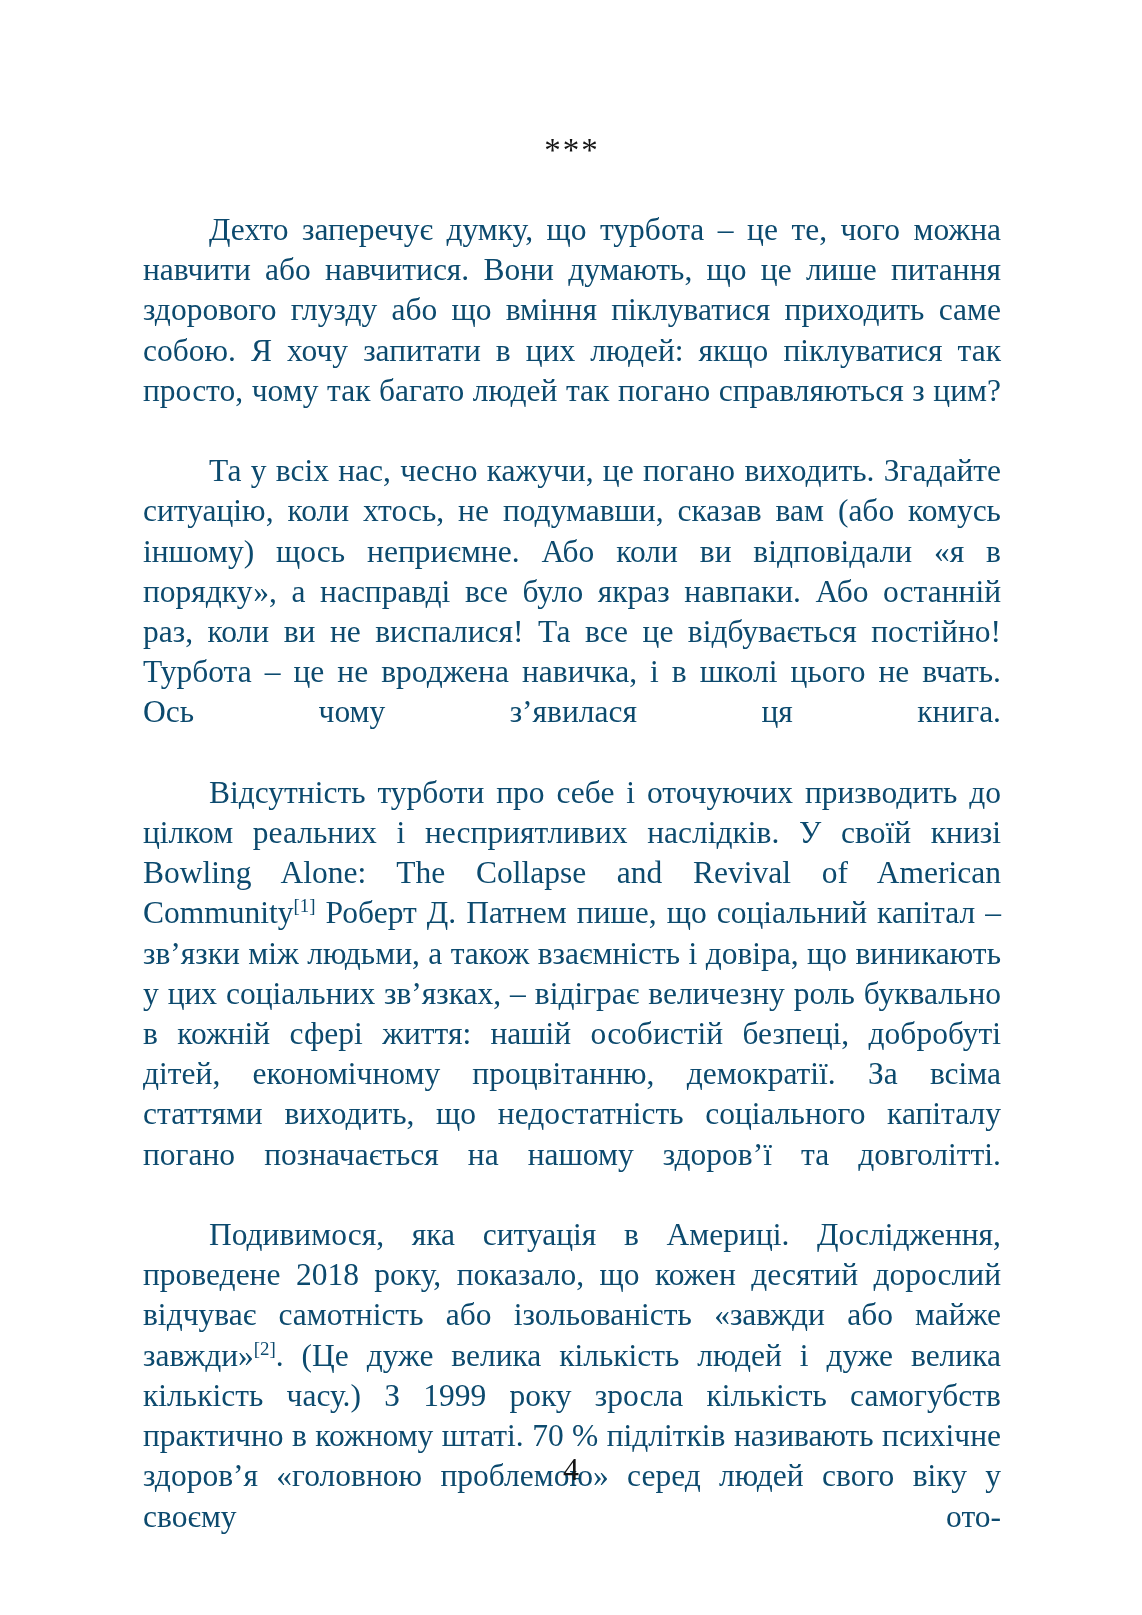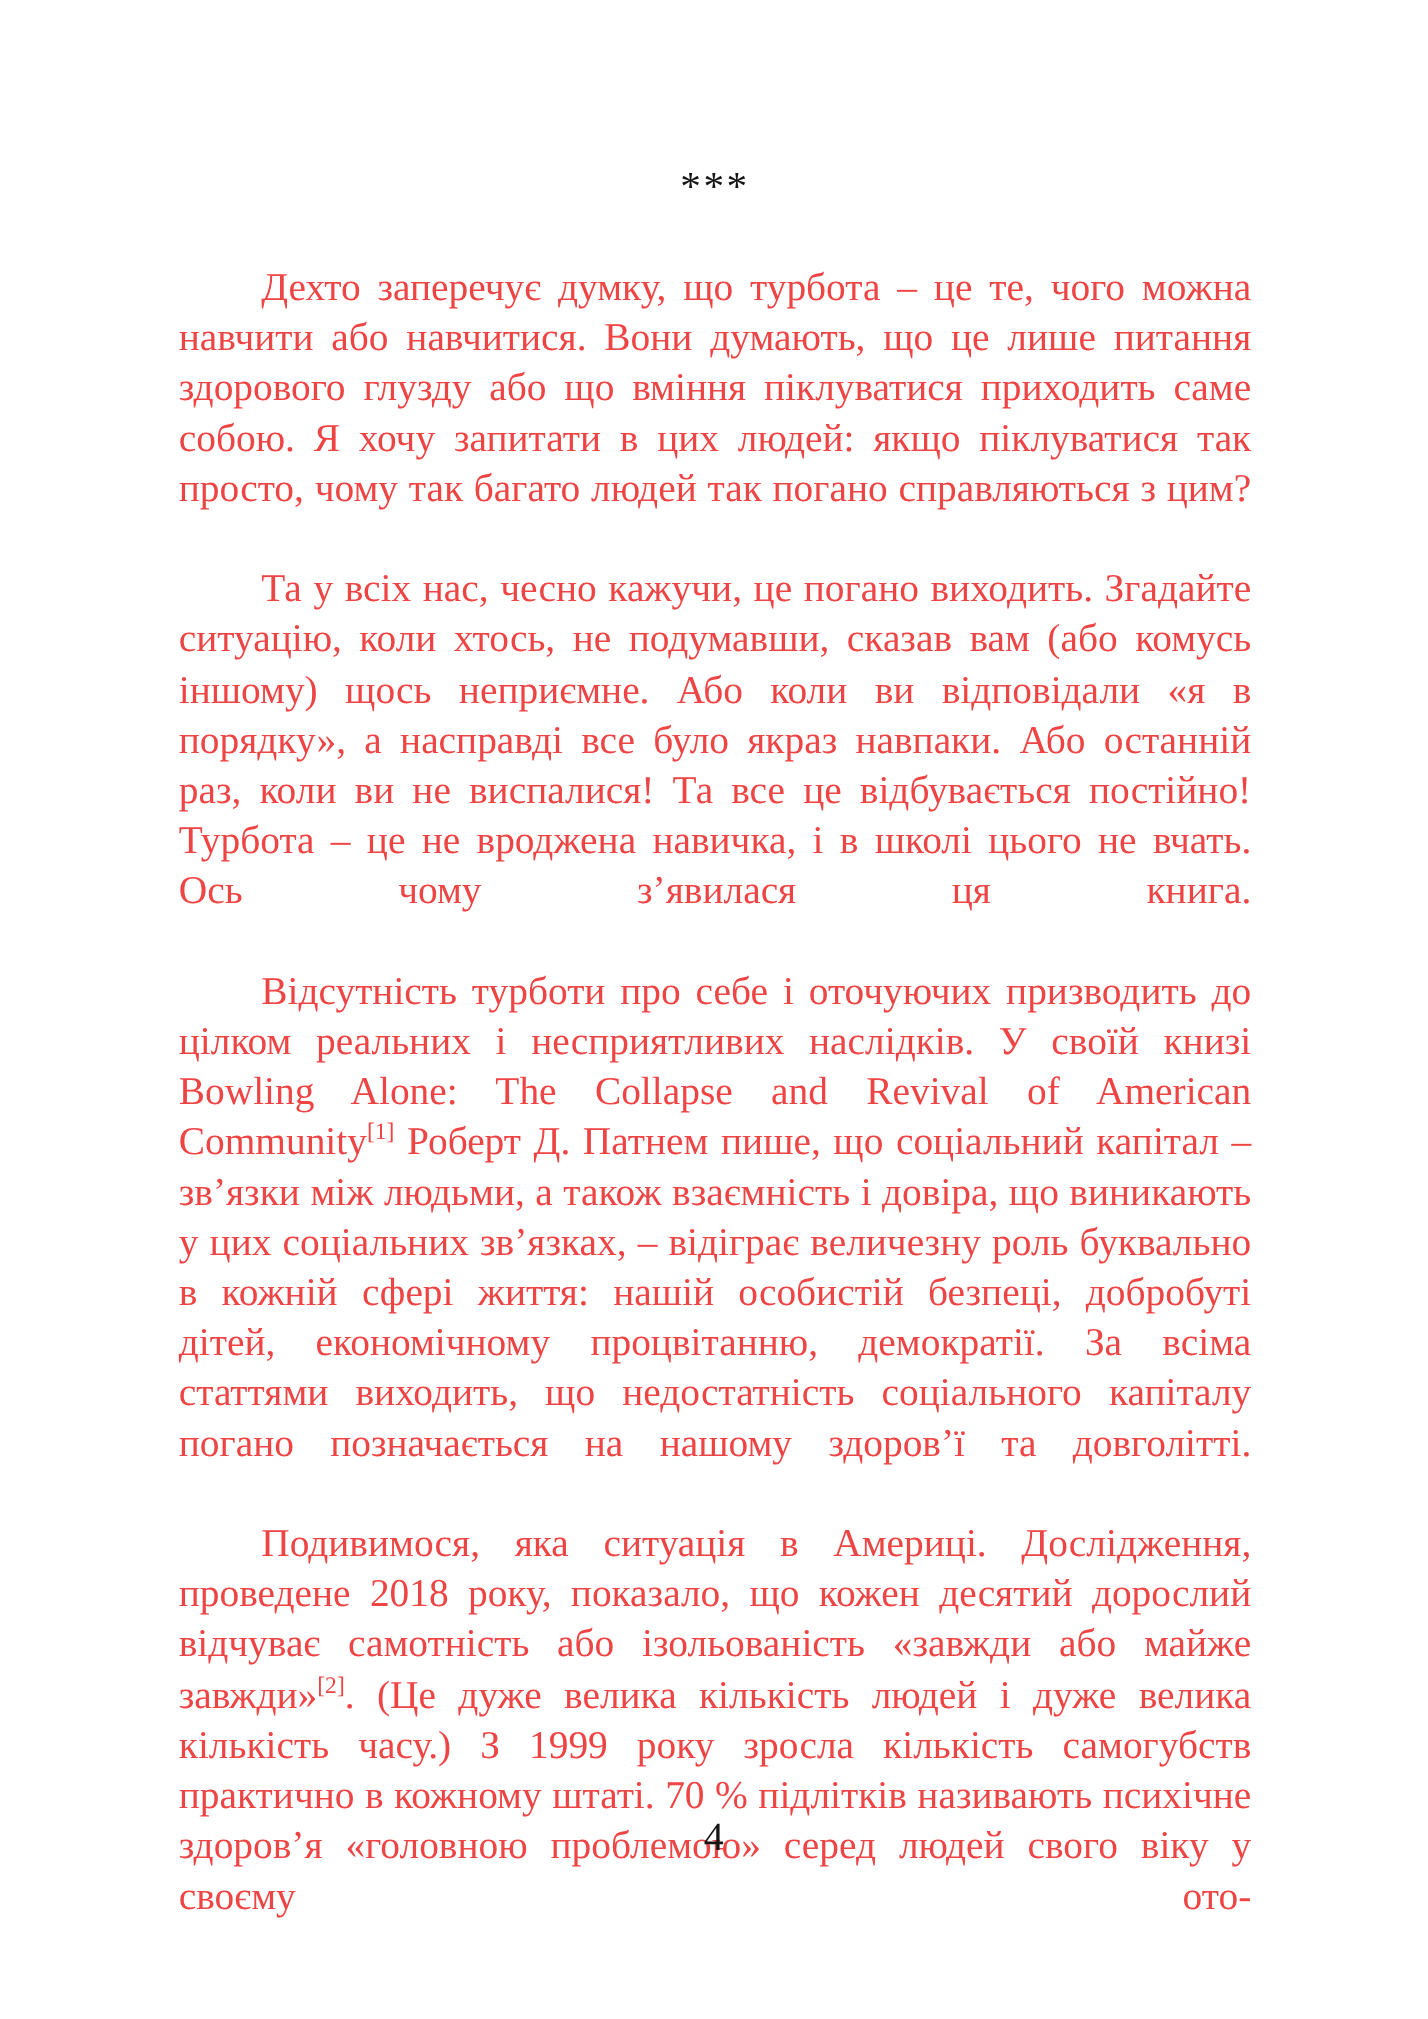--- a/index.html
+++ b/index.html
@@ -46,21 +46,21 @@
   }
 
   .para {
     margin: 0;
     padding: 0;
     text-align: justify;
     text-justify: inter-word;
     text-indent: 66px;
     font-size: 31.5px;
     line-height: 40.2px;
-    color: #ef4444;
+    color: #0c4a6e;
     hyphens: none;
     word-spacing: 0.2px;
   }
 
   .para:first-of-type {
     margin-top: 38px;
   }
 
   .para + .para {
     margin-top: 0;

